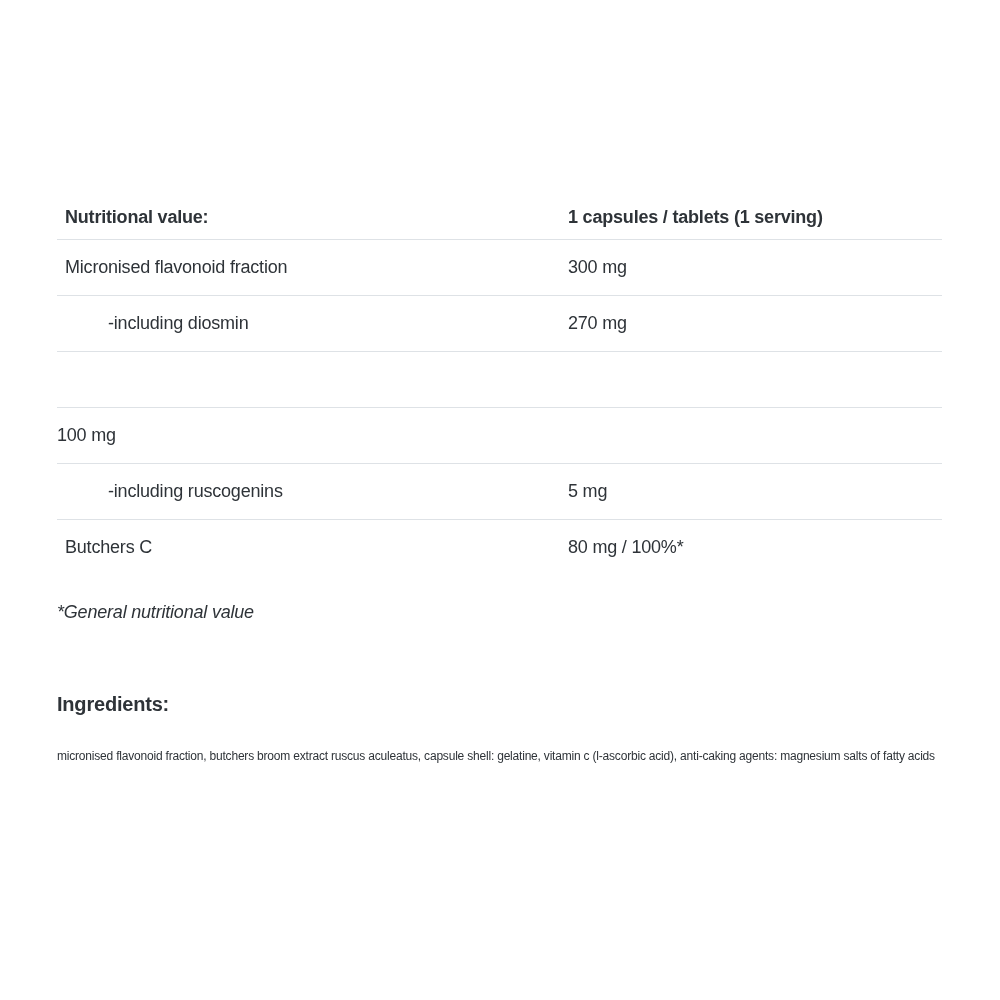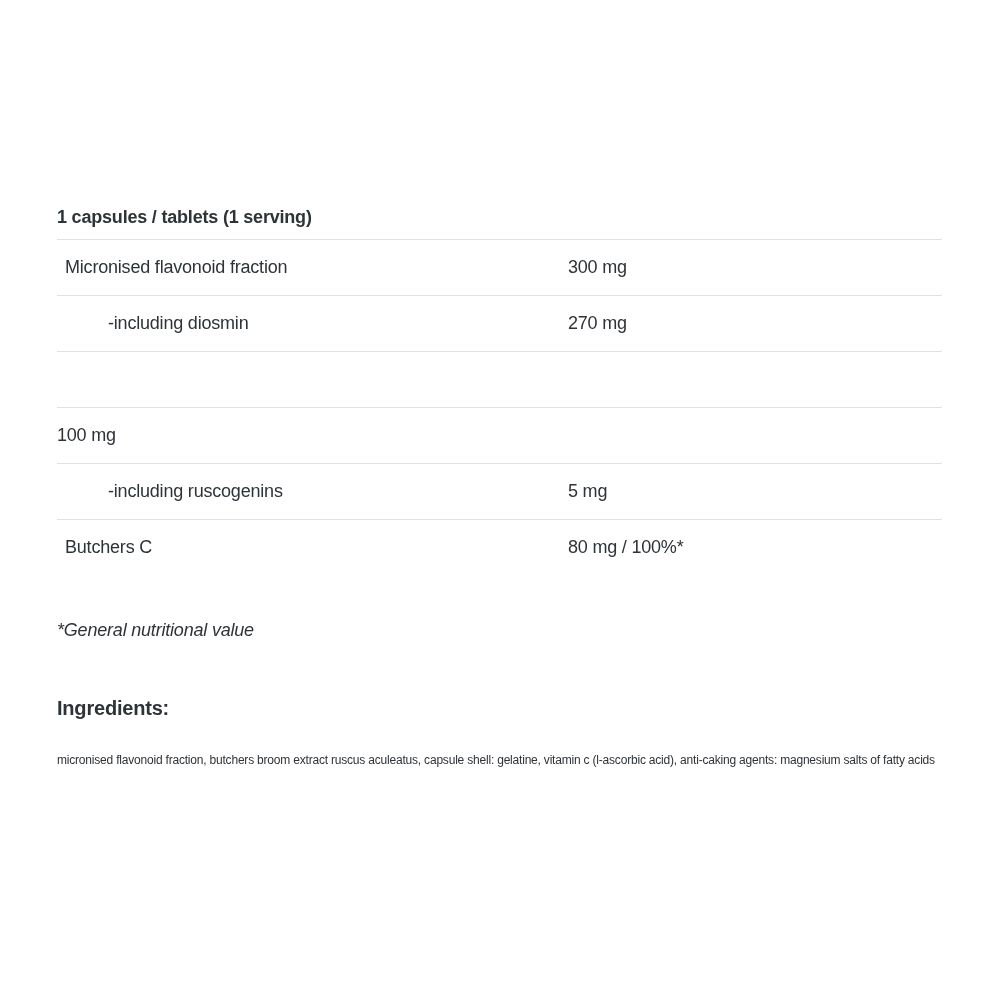--- a/index.html
+++ b/index.html
@@ -35,48 +35,49 @@
   .trow.last { border-bottom: none; }
   .cell.name {
     width: 511px;
     padding-left: 8px;
     flex: 0 0 511px;
   }
   .trow.indent .cell.name { padding-left: 51px; }
   .cell.value { flex: 1; }
   
   .footnote {
-    margin-top: 44px;
+    margin-top: 26px;
     font-size: 18px;
     font-style: italic;
     letter-spacing: -0.2px;
   }
   
   .ingredients-heading {
-    margin-top: 56px;
+    margin-top: 70px;
     font-size: 20px;
     font-weight: bold;
     letter-spacing: -0.2px;
   }
   .ingredients-text {
     margin-top: 24px;
     font-size: 12px;
     line-height: 32px;
     letter-spacing: -0.2px;
     max-width: 880px;
   }
 </style>
 </head>
 <body>
 
 <div class="content">
 
   <div class="ntable">
 
     <div class="trow header">
+      <div class="cell name">Nutritional value:</div>
       <div class="cell value">1 capsules / tablets (1 serving)</div>
     </div>
 
     <div class="trow">
       <div class="cell name">Micronised flavonoid fraction</div>
       <div class="cell value">300 mg</div>
     </div>
 
     <div class="trow indent">
       <div class="cell name">-including diosmin</div>

